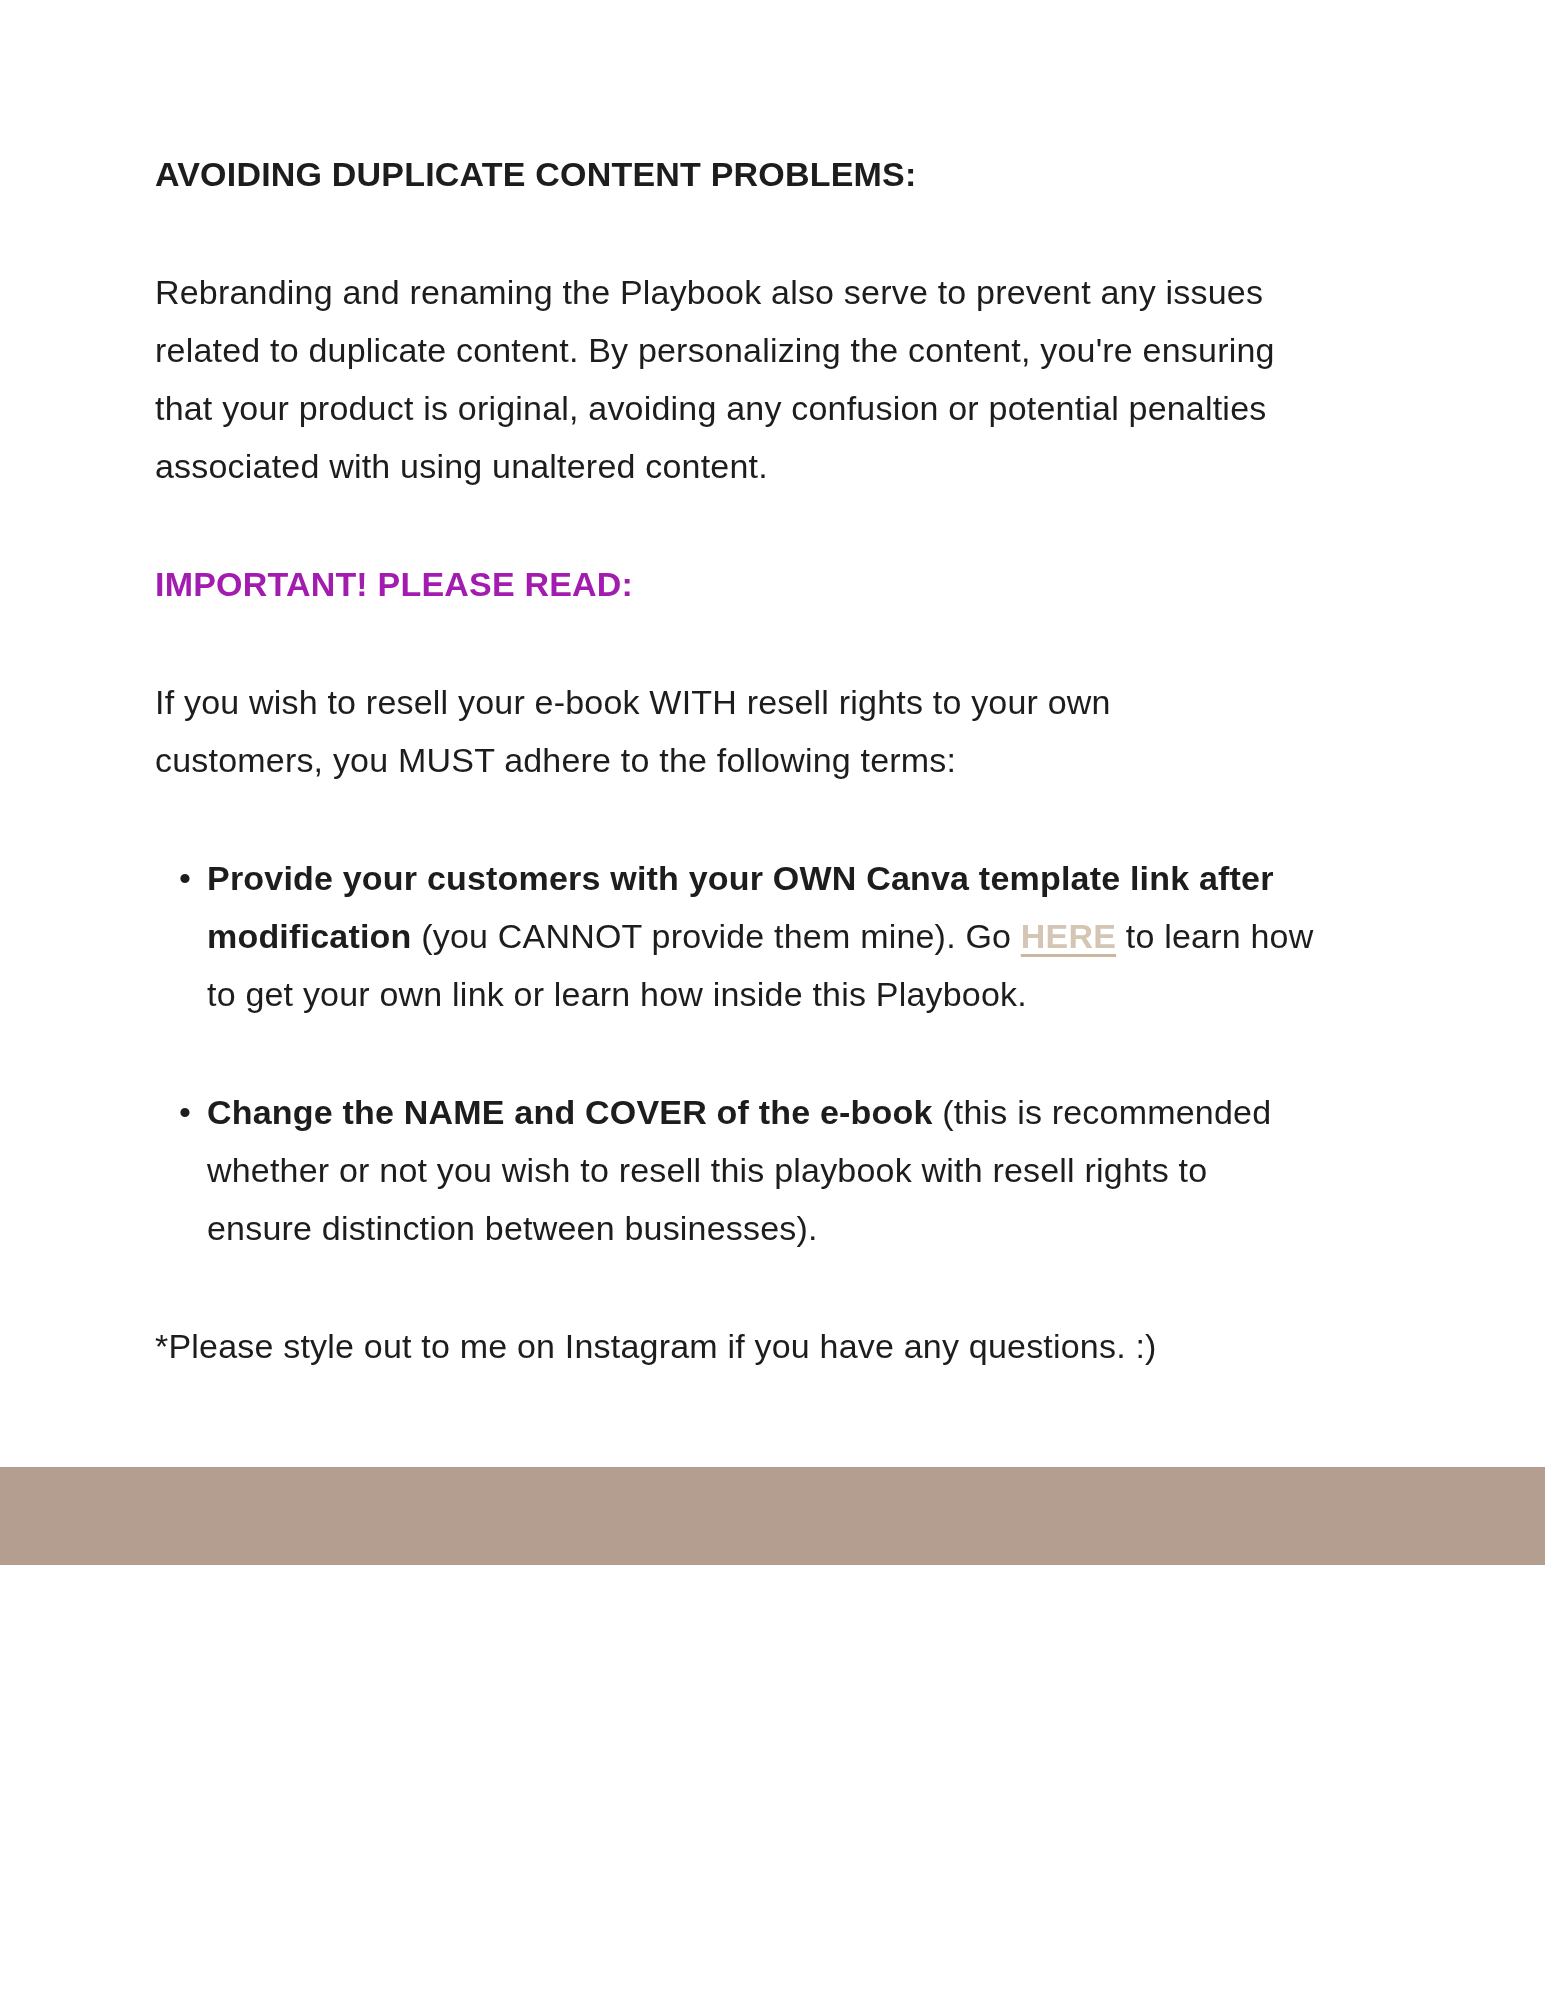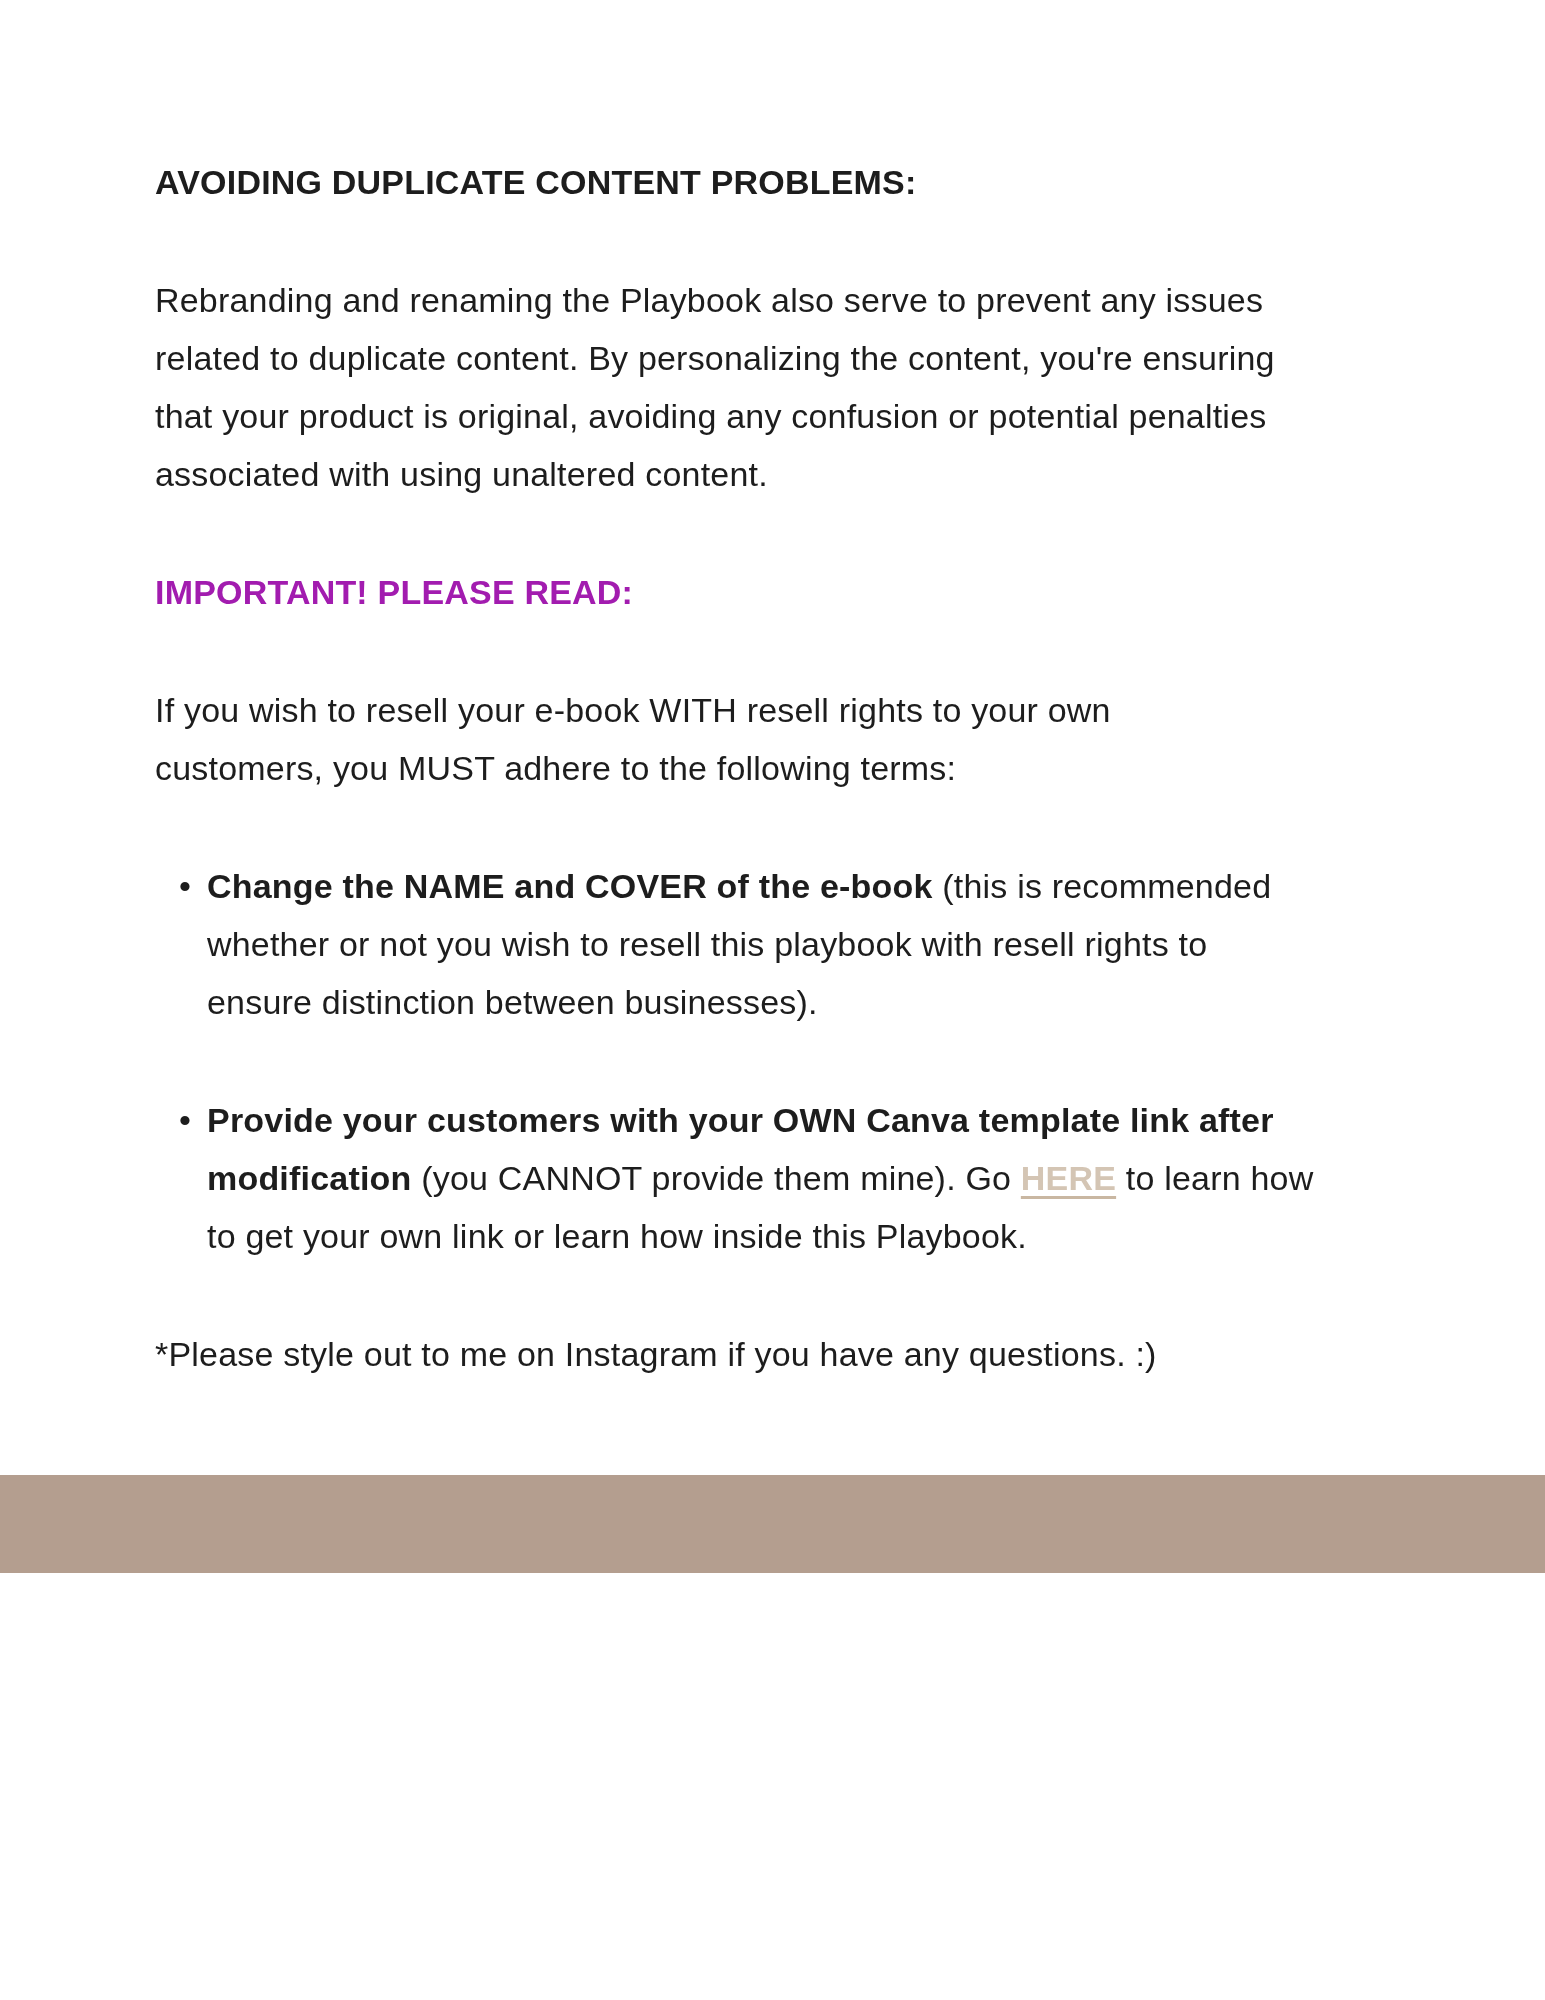--- a/index.html
+++ b/index.html
@@ -4,21 +4,20 @@
 <style>
   html, body { margin: 0; padding: 0; background: #ffffff; }
   .page {
     position: relative;
     width: 1545px;
     height: 1565px;
     background: #ffffff;
     overflow: hidden;
     font-family: "Liberation Sans", sans-serif;
     color: #1d1d1d;
-    margin-top: 8px;
   }
   .content {
     position: absolute;
     top: 0; left: 0; right: 0;
     padding: 145px 60px 0 155px;
     font-size: 34px;
     line-height: 58px;
     letter-spacing: 0.2px;
   }
   .block { margin: 0 0 60px 0; white-space: pre-line; }
@@ -60,23 +59,23 @@
   <div class="content">
     <div class="heading">AVOIDING DUPLICATE CONTENT PROBLEMS:</div>
     <p class="block">Rebranding and renaming the Playbook also serve to prevent any issues
 related to duplicate content. By personalizing the content, you're ensuring
 that your product is original, avoiding any confusion or potential penalties
 associated with using unaltered content.</p>
     <div class="heading heading-red">IMPORTANT! PLEASE READ:</div>
     <p class="block bold-par">If you wish to resell your e-book WITH resell rights to your own
 customers, you MUST adhere to the following terms:</p>
     <ul class="terms">
+      <li><span class="seg-bold">Provide your customers with your OWN Canva template link after
+modification</span><span class="seg"> (you CANNOT provide them mine). Go </span><a class="here-link">HERE</a><span class="seg"> to learn how
+to get your own link or learn how inside this Playbook.</span></li>
       <li><span class="seg-bold">Change the NAME and COVER of the e-book</span><span class="seg"> (this is recommended
 whether or not you wish to resell this playbook with resell rights to
 ensure distinction between businesses).</span></li>
-      <li><span class="seg-bold">Provide your customers with your OWN Canva template link after
-modification</span><span class="seg"> (you CANNOT provide them mine). Go </span><a class="here-link">HERE</a><span class="seg"> to learn how
-to get your own link or learn how inside this Playbook.</span></li>
     </ul>
     <p class="block">*Please style out to me on Instagram if you have any questions. :)</p>
   </div>
   <div class="footer-bar"></div>
 </div>
 
 </body></html>

